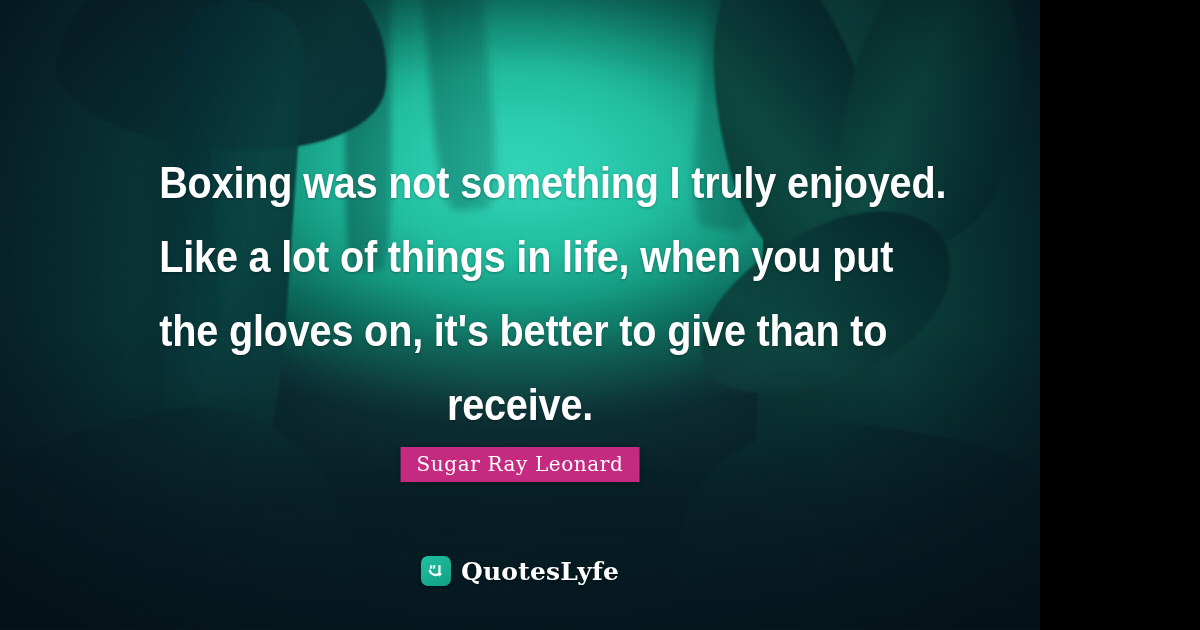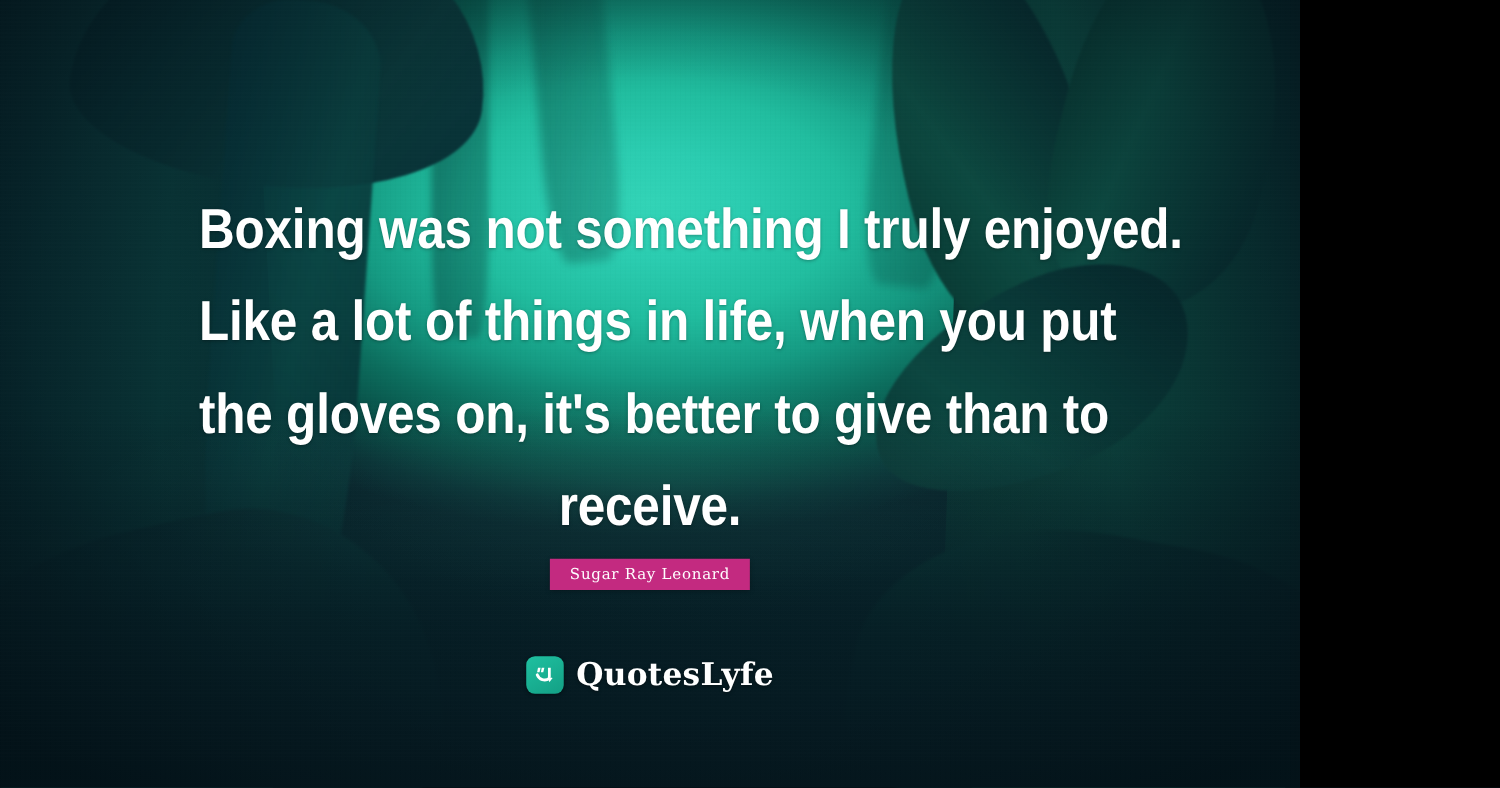--- a/index.html
+++ b/index.html
@@ -215,33 +215,34 @@
   }
 
   .author-badge {
     position: absolute;
     top: 447px;
     left: 50%;
     transform: translateX(-50%);
     background: #c32a80;
     color: #ffffff;
     font-family: "DejaVu Serif", "Liberation Serif", serif;
-    font-size: 12px;
+    font-size: 20px;
     letter-spacing: 0.6px;
     padding: 5px 16px 6px 16px;
     white-space: nowrap;
     box-shadow: 0 1px 4px rgba(0,0,0,0.35);
   }
 
   .brand {
     position: absolute;
-    top: 525px;
+    top: 556px;
     left: 50%;
     transform: translateX(-50%);
     display: flex;
+    align-items: center;
     gap: 10px;
   }
   .brand-icon {
     width: 30px; height: 30px;
     border-radius: 7px;
     background: linear-gradient(150deg, #1fc0a0 0%, #13a085 100%);
     display: flex; align-items: center; justify-content: center;
     box-shadow: 0 1px 3px rgba(0,0,0,0.4);
     flex: 0 0 auto;
   }

